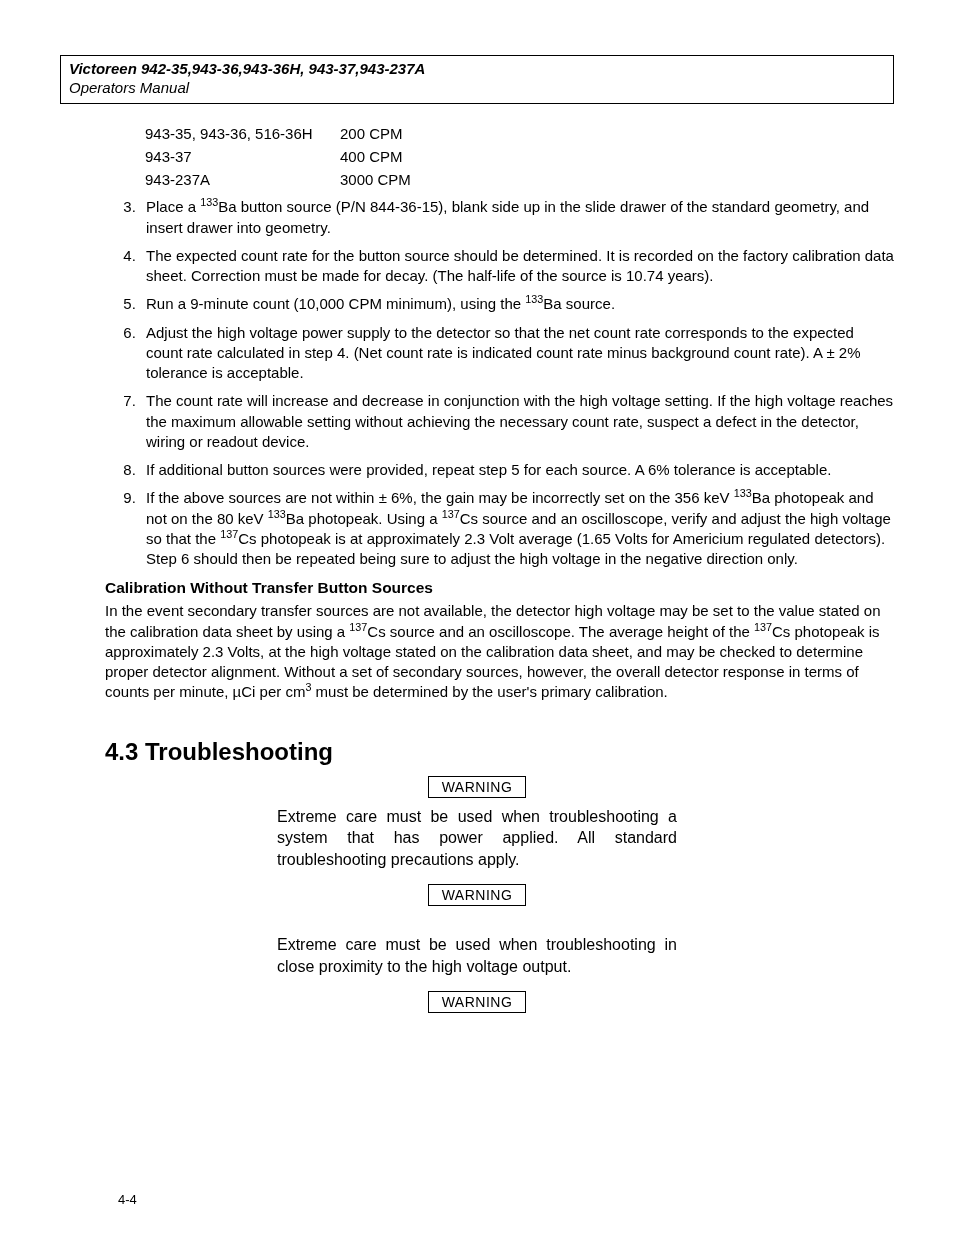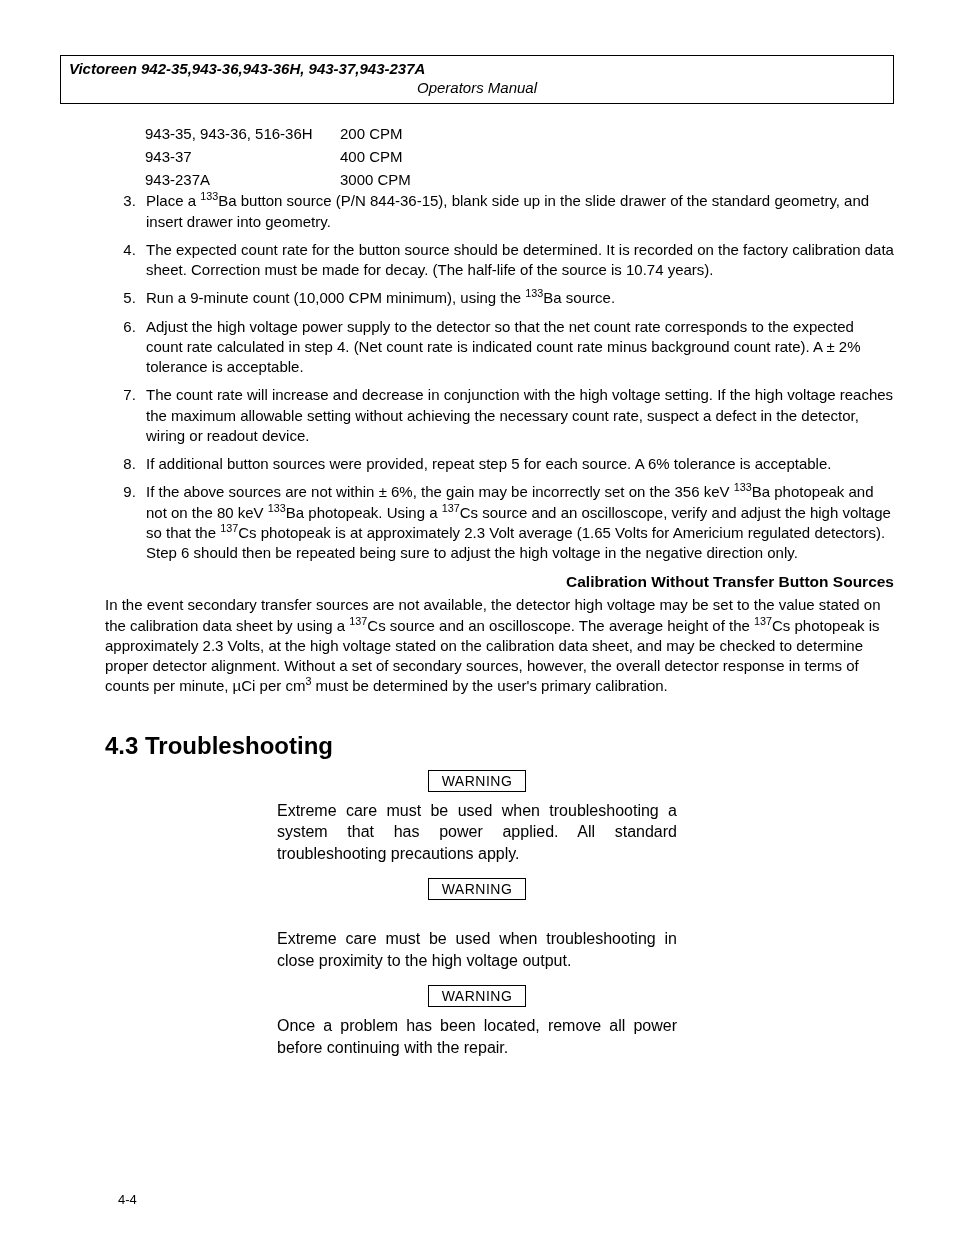--- a/index.html
+++ b/index.html
@@ -26,45 +26,43 @@
     font-style: italic;
     font-weight: bold;
     font-size: 15px;
     line-height: 1.25;
   }
   .hdr-sub {
     font-style: italic;
     font-weight: normal;
     font-size: 15px;
     line-height: 1.25;
-    text-align: center;
   }
   .cpm-row {
     display: flex;
     padding-left: 85px;
     line-height: 1.55;
   }
   .cpm-model {
     width: 195px;
   }
   ol.steps {
     list-style: decimal;
-    margin: 0 0 0 0;
+    margin: 6px 0 0 0;
     padding-left: 80px;
   }
   ol.steps > li {
     padding-left: 6px;
     margin-bottom: 8px;
     line-height: 1.35;
   }
   .subheading {
     font-weight: bold;
     font-size: 15.5px;
     margin: 10px 0 4px 45px;
-    text-align: right;
   }
   .para {
     margin: 0 0 8px 45px;
     line-height: 1.35;
   }
   h2.section {
     font-size: 24px;
     font-weight: bold;
     margin: 35px 0 10px 45px;
   }
@@ -150,17 +148,16 @@
     <div class="warning-text">Extreme care must be used when troubleshooting a system that has power applied. All standard troubleshooting precautions apply.</div>
   </div>
 
   <div class="warning-block">
     <div class="warning-box">WARNING</div>
     <div class="warning-text" style="text-align-last:left;margin-top:28px;">Extreme care must be used when troubleshooting in close proximity to the high voltage output.</div>
   </div>
 
   <div class="warning-block">
     <div class="warning-box">WARNING</div>
-    <div class="warning-text">Once a problem has been located, remove all power before continuing with the repair.</div>
   </div>
 
   <div class="pagenum">4-4</div>
 </div>
 
 </body></html>

